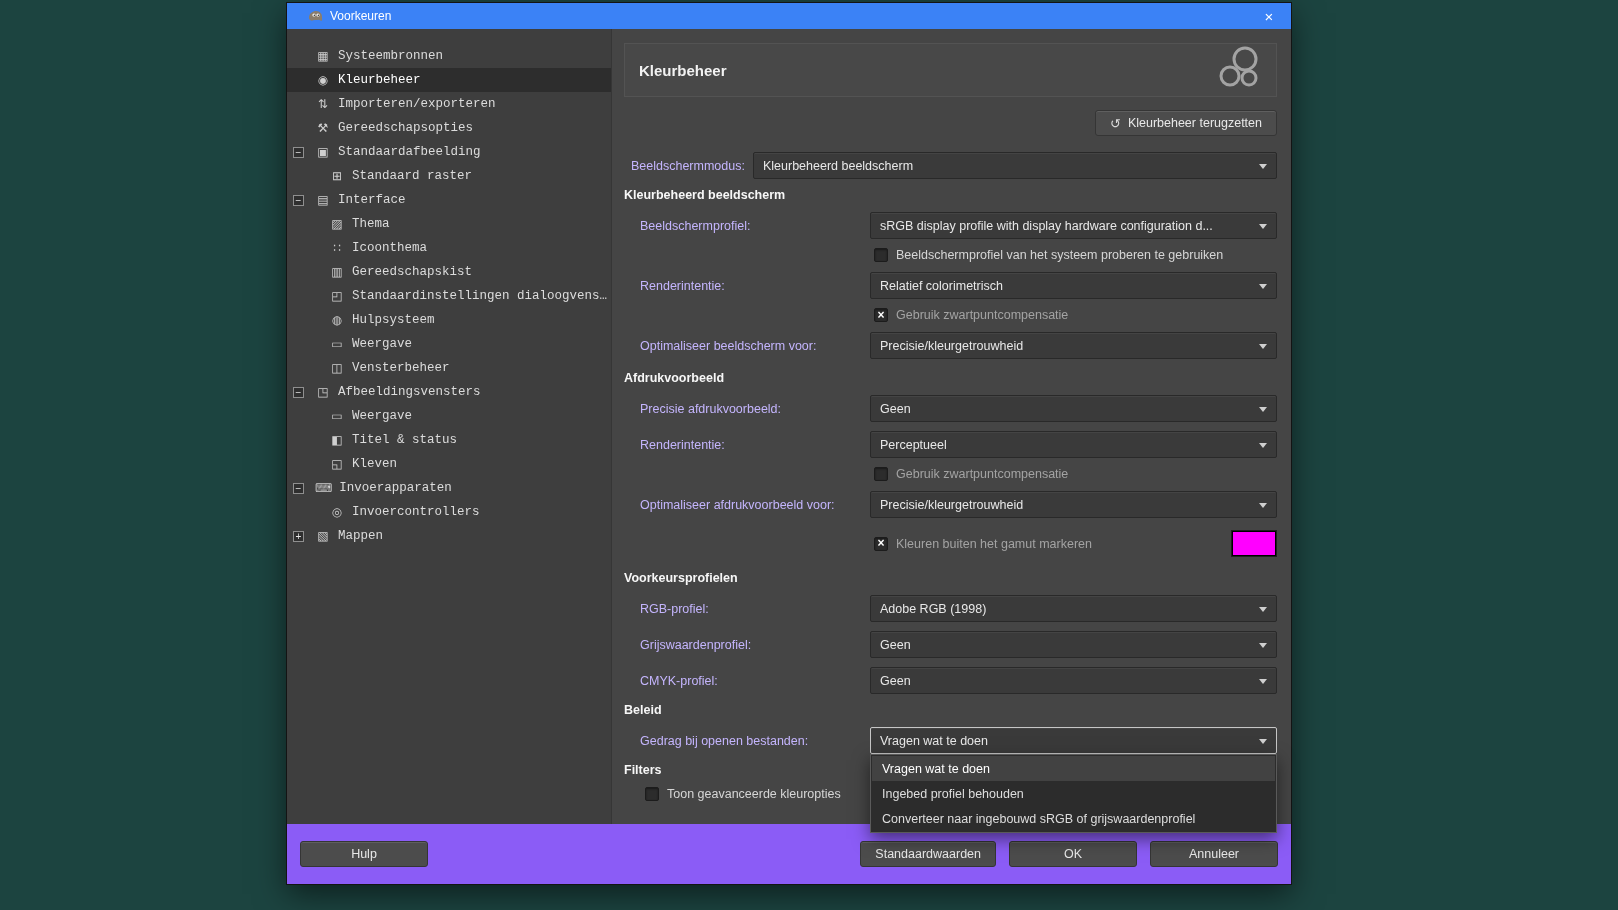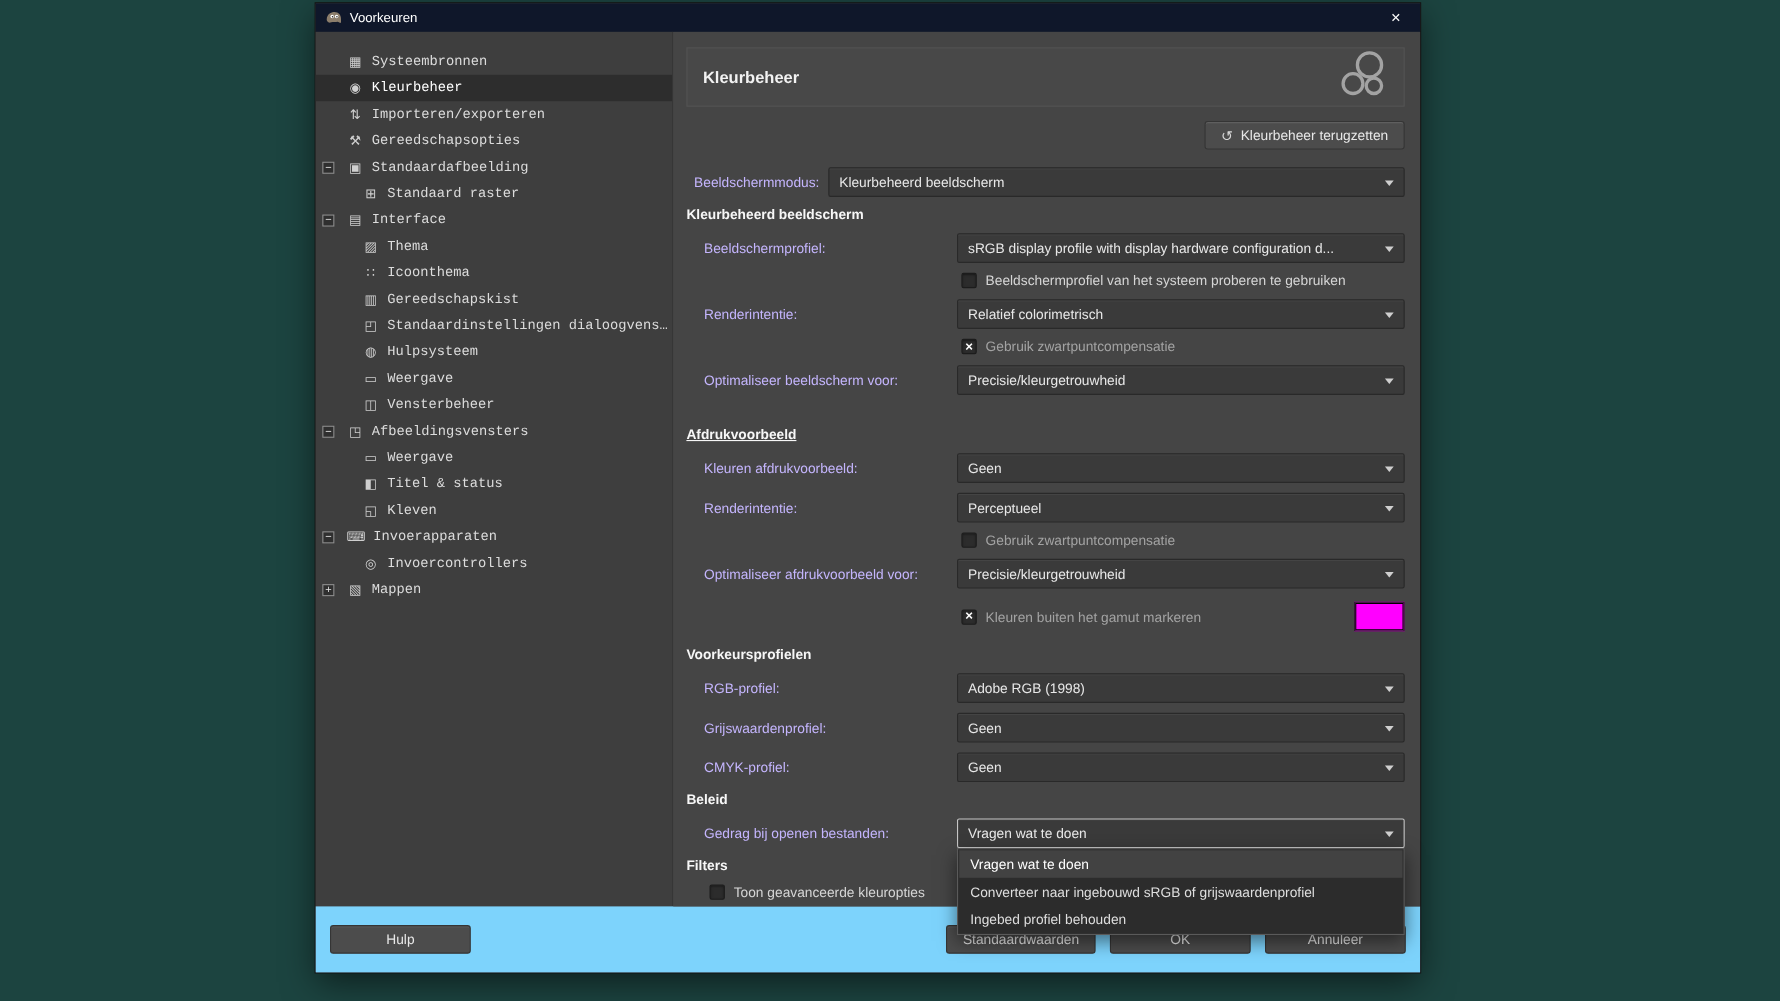--- a/index.html
+++ b/index.html
@@ -10,22 +10,22 @@
     font-family:"Liberation Sans", sans-serif;
     -webkit-font-smoothing:antialiased;
   }
   .dialog {
     position:absolute; left:287px; top:3px; width:1004px; height:881px;
     background:#454545; display:flex; flex-direction:column;
     box-shadow:0 0 0 1px #141414, 0 10px 30px rgba(0,0,0,.55);
   }
   
   .titlebar {
-    flex:0 0 26px; background:#0f172a; color:#fff;
-    display:flex; align-items:center; padding-left:8px; font-size:12px;justify-content:flex-end;
+    flex:0 0 26px; background:#3b82f6; color:#fff;
+    display:flex; align-items:center; padding-left:20px; font-size:12px;justify-content:flex-end;
   }
   .titlebar .win-title { margin-left:7px; }
   .close-btn {
     margin-left:auto; width:44px; height:26px; display:flex;
     align-items:center; justify-content:center; color:#fff; font-size:15px; cursor:default;
   }
   
   .main { flex:1 1 auto; display:flex; min-height:0; overflow:visible; }
   .sidebar {
     flex:0 0 325px; background:#3e3e3e; border-right:1px solid #363636;
@@ -101,21 +101,21 @@
   .combo-wrap { flex:1 1 auto; position:relative; }
   .combo-wrap .combo { width:100%; }
   .popup {
     position:absolute; top:27px; left:0; right:0; z-index:20;
     background:#2c2c2c; border:1px solid #5a5a5a; padding:1px;
     box-shadow:0 6px 16px rgba(0,0,0,.5);
   }
   .popup-item { height:25px; display:flex; align-items:center; padding:0 10px; color:#dedede; font-size:12.5px; white-space:nowrap; }
   .popup-item.selected { background:#424242; color:#ffffff; }
   
-  .footer { flex:0 0 60px; display:flex; align-items:center; padding:0 13px; background:#7dd3fc; }
+  .footer { flex:0 0 60px; display:flex; align-items:center; padding:0 13px; background:#8b5cf6; }
   .footer .btn { min-width:128px; }
   .footer-right { margin-left:auto; display:flex; gap:13px; }
 </style>
 </head>
 <body>
 
 <div class="dialog">
 
   <div class="titlebar">
     <span style="display:inline-flex;">
@@ -334,24 +334,24 @@
         </div>
 
         <div class="frow">
           <div class="flabel">Optimaliseer beeldscherm voor:</div>
           <div class="combo">
             <span class="combo-text">Precisie/kleurgetrouwheid</span>
             <span class="arrow"></span>
           </div>
         </div>
 
-        <div class="section-title" style="margin-top:29px;text-decoration:underline;">Afdrukvoorbeeld</div>
-
-        <div class="frow">
-          <div class="flabel">Kleuren afdrukvoorbeeld:</div>
+        <div class="section-title" style="margin-top:12px;">Afdrukvoorbeeld</div>
+
+        <div class="frow">
+          <div class="flabel">Precisie afdrukvoorbeeld:</div>
           <div class="combo">
             <span class="combo-text">Geen</span>
             <span class="arrow"></span>
           </div>
         </div>
 
         <div class="frow">
           <div class="flabel">Renderintentie:</div>
           <div class="combo">
             <span class="combo-text">Perceptueel</span>
@@ -410,22 +410,22 @@
 
         <div class="frow">
           <div class="flabel">Gedrag bij openen bestanden:</div>
           <div class="combo-wrap">
             <div class="combo focused">
               <span class="combo-text">Vragen wat te doen</span>
               <span class="arrow"></span>
             </div>
             <div class="popup">
               <div class="popup-item selected">Vragen wat te doen</div>
+              <div class="popup-item">Ingebed profiel behouden</div>
               <div class="popup-item">Converteer naar ingebouwd sRGB of grijswaardenprofiel</div>
-              <div class="popup-item">Ingebed profiel behouden</div>
             </div>
           </div>
         </div>
 
         <div class="section-title">Filters</div>
 
         <div class="check-row left-indent">
           <span class="checkbox"></span>
           <span class="check-label">Toon geavanceerde kleuropties</span>
         </div>

